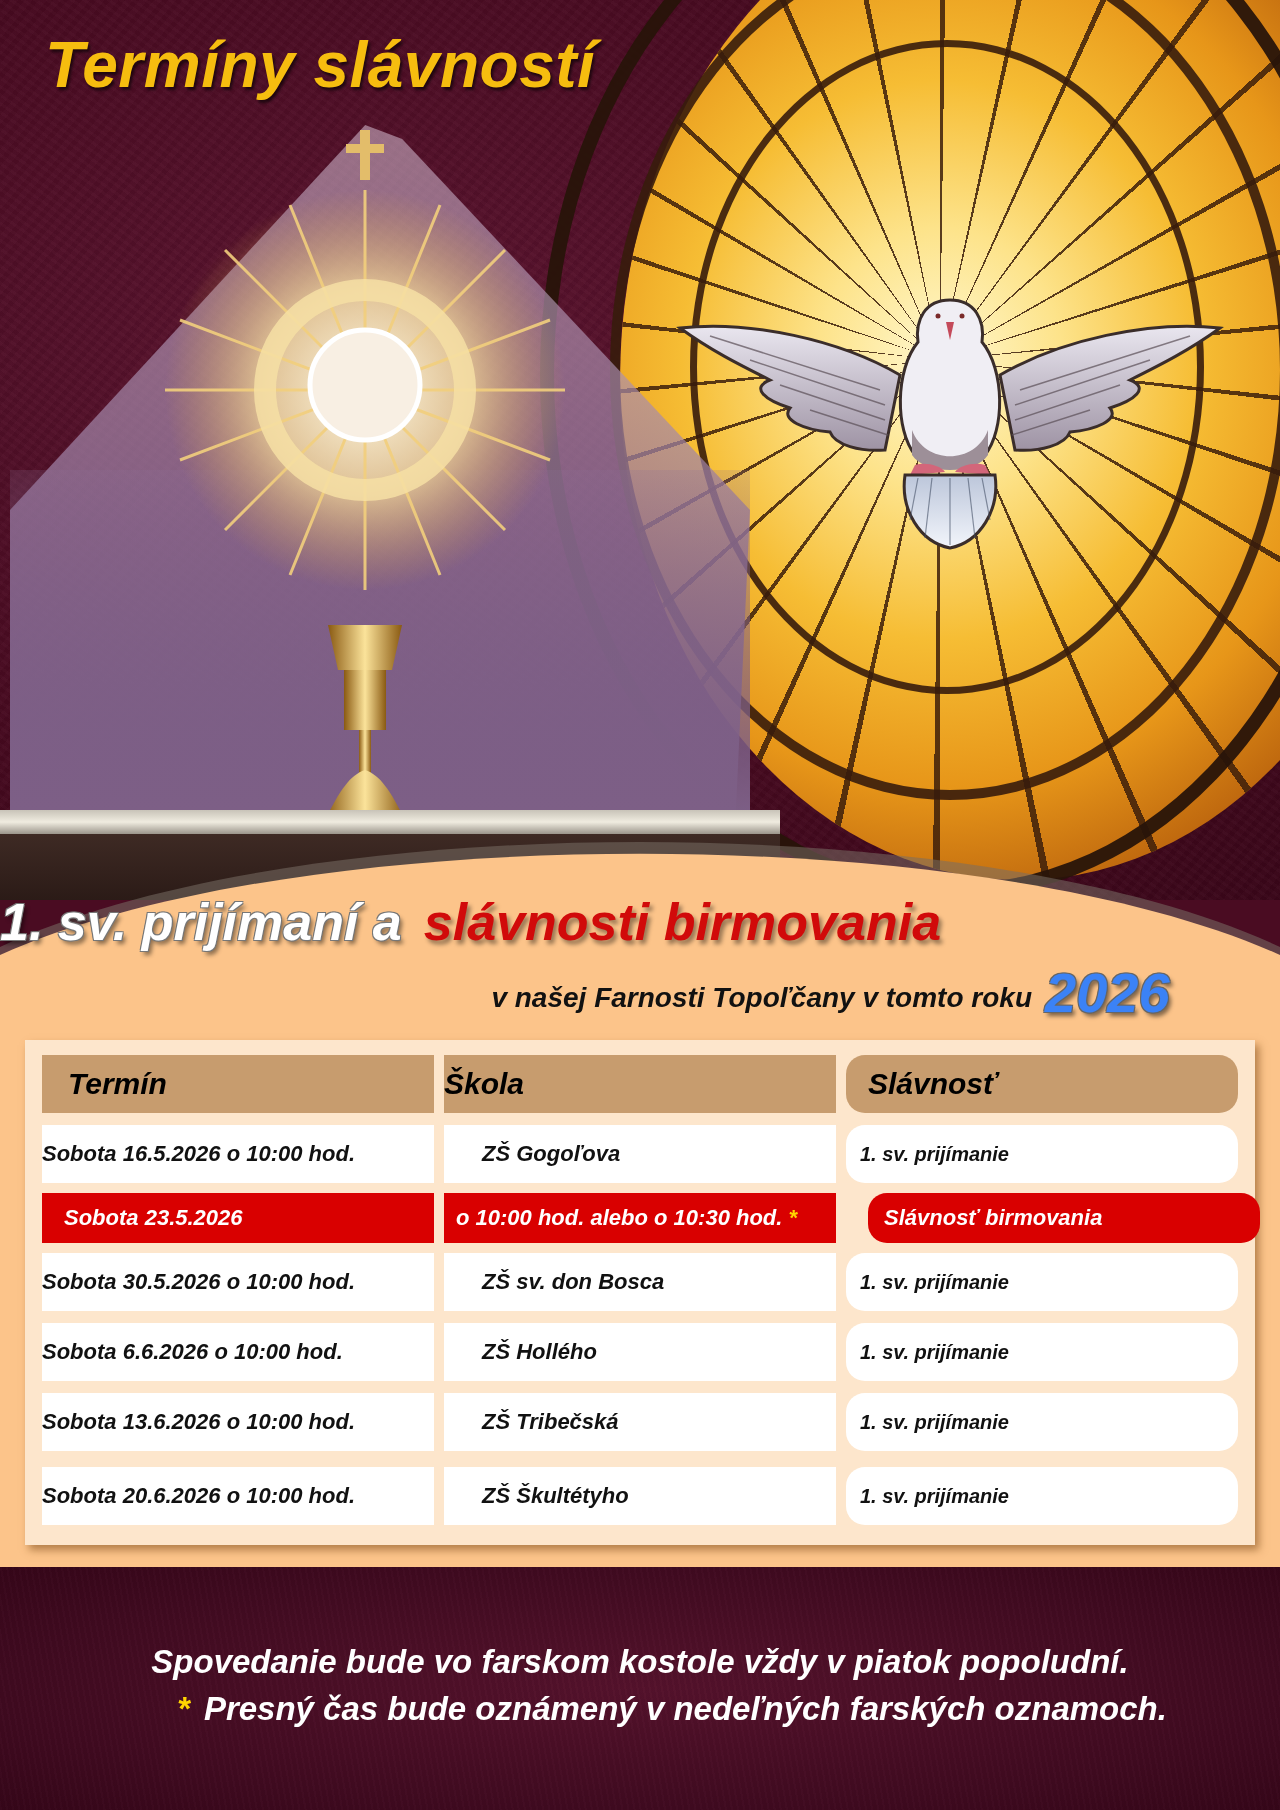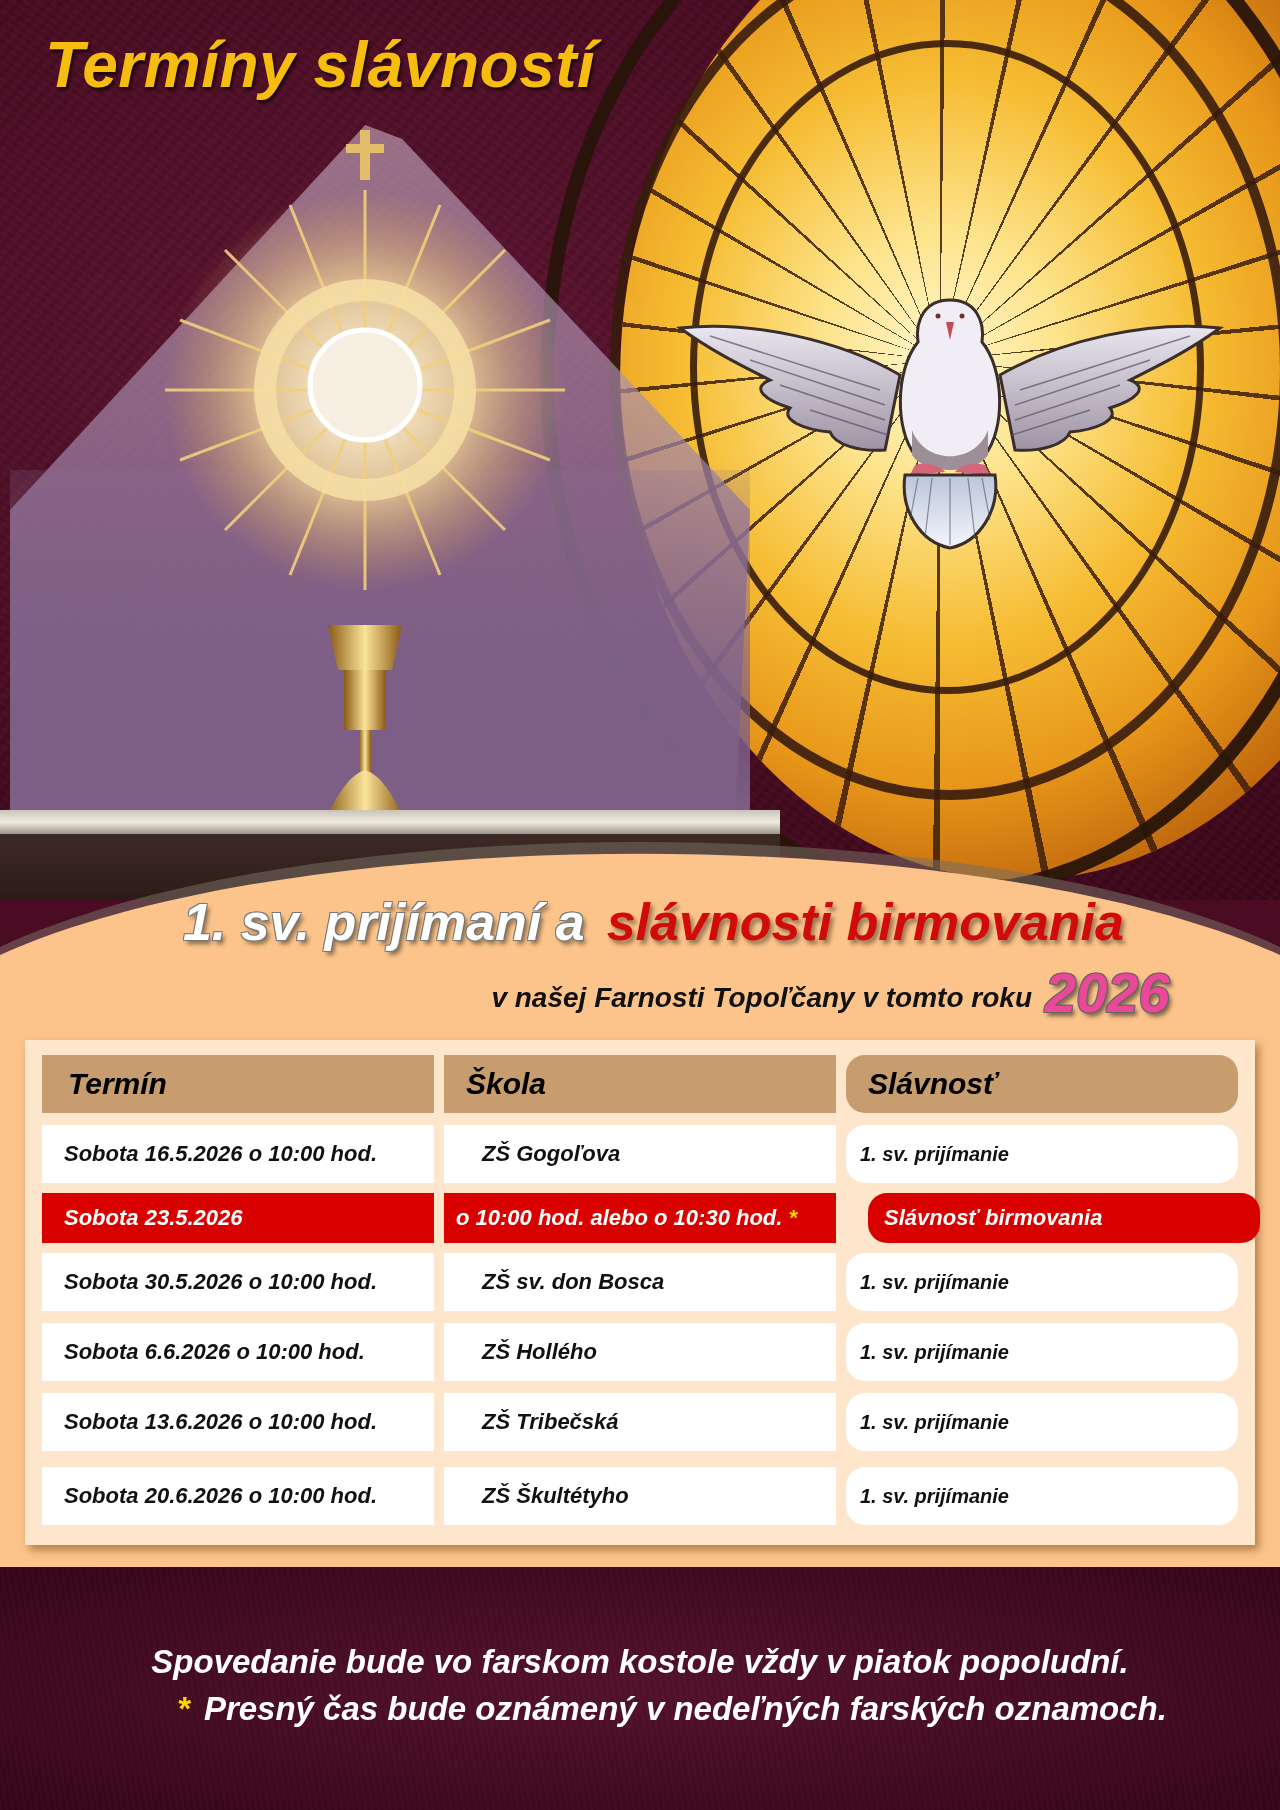--- a/index.html
+++ b/index.html
@@ -69,51 +69,51 @@
     position:absolute; left:0; top:840px; width:1280px; height:727px;
     background:#fcc48a;
     clip-path: path('M0,115 C300,-20 980,-20 1280,115 L1280,727 L0,727 Z');
   }
   .panel-rim {
     position:absolute; left:0; top:822px; width:1280px; height:140px;
     background: rgba(120,110,100,0.55);
     clip-path: path('M0,125 C300,-15 980,-15 1280,125 L1280,140 L0,140 Z');
   }
   .headline {
-    position:absolute; left:0; width:1116px; top:892px; text-align:right;
-    font-size:52px; font-weight:bold; font-style:italic; white-space:nowrap;margin-left:8px;
+    position:absolute; left:0; width:1116px; top:892px; text-align:left;
+    font-size:52px; font-weight:bold; font-style:italic; white-space:nowrap;
   }
   .headline .part-white {
     color:#ffffff;
     text-shadow: -1px -1px 0 #777, 1px -1px 0 #777, -1px 1px 0 #777, 1px 1px 0 #777, 3px 4px 4px rgba(0,0,0,0.45);
   }
   .headline .part-red {
     color:#d10a0a;
     text-shadow: 3px 4px 4px rgba(0,0,0,0.4);
     margin-left:22px;
   }
   .subline {
     position:absolute; right:248px; top:982px;
     font-size:28px; font-weight:bold; font-style:italic; color:#111;
   }
   .year {
     position:absolute; left:1045px; top:960px;
-    font-size:56px; font-weight:bold; font-style:italic; color:#ec4899;
+    font-size:56px; font-weight:bold; font-style:italic; color:#3b82f6;
     text-shadow: -1px -1px 0 #666, 1px -1px 0 #666, -1px 1px 0 #666, 1px 1px 0 #666, 3px 4px 4px rgba(0,0,0,0.5);
   }
   
   .card {
     position:absolute; left:25px; top:1040px; width:1230px; height:505px;
     background:#fde6cc;
     box-shadow: 4px 5px 8px rgba(120,70,20,0.55);
   }
   .row { position:absolute; left:17px; width:1196px; height:58px; }
   .cell {
     position:absolute; top:0; height:100%; width:392px;
-    display:flex; align-items:center; box-sizing:border-box; padding-left:22px;
+    display:flex; align-items:center; box-sizing:border-box; 
     font-weight:bold; font-style:italic; white-space:nowrap;
   }
   .c1 { left:0; }
   .c2 { left:402px; }
   .c3 { left:804px;border-radius:19px; }
   .row.head .cell { background:#c79c6e; color:#000; font-size:30px; }
   .row.head .c1 { padding-left:26px; }
   .row.head .c3 { padding-left:22px; }
   .row.body .cell { background:#ffffff; color:#111; font-size:22px; }
   .row.body .c3 { font-size:20px; padding-left:14px; }

